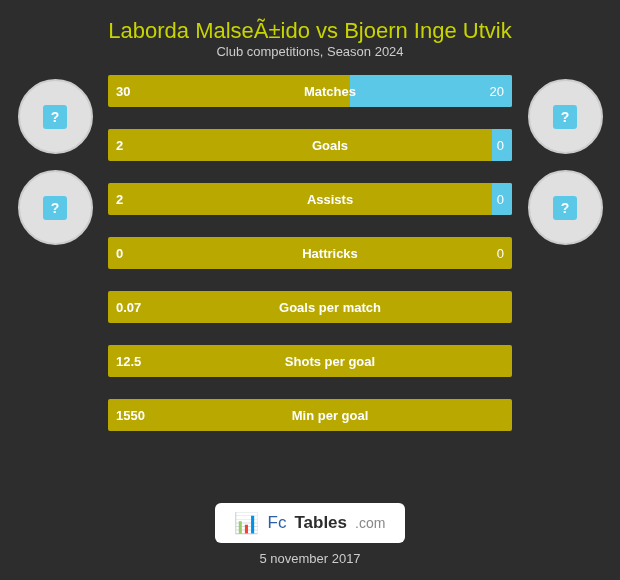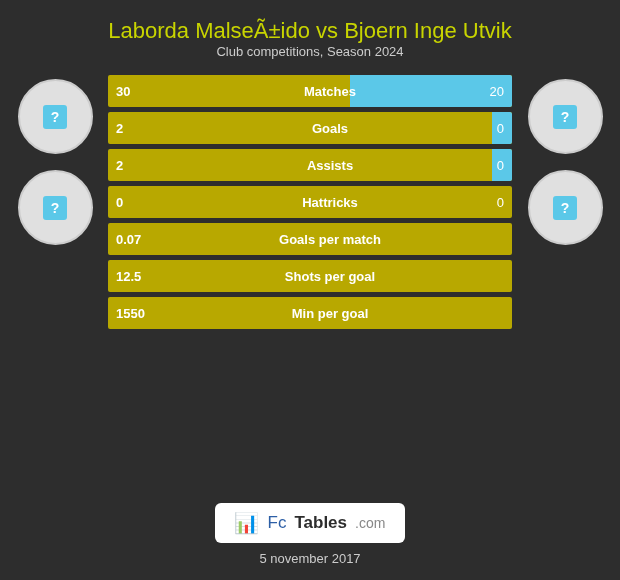--- a/index.html
+++ b/index.html
@@ -77,21 +77,21 @@
       align-items: center;
       justify-content: center;
       font-size: 14px;
       font-weight: bold;
       border-radius: 3px;
     }
     .stats-area {
       flex: 1;
       display: flex;
       flex-direction: column;
-      gap: 5px;
+      gap: 22px;
     }
     .stat-row {
       display: flex;
       flex-direction: row;
       align-items: center;
       height: 32px;
     }
     .stat-bar-container {
       width: 100%;
       height: 32px;

